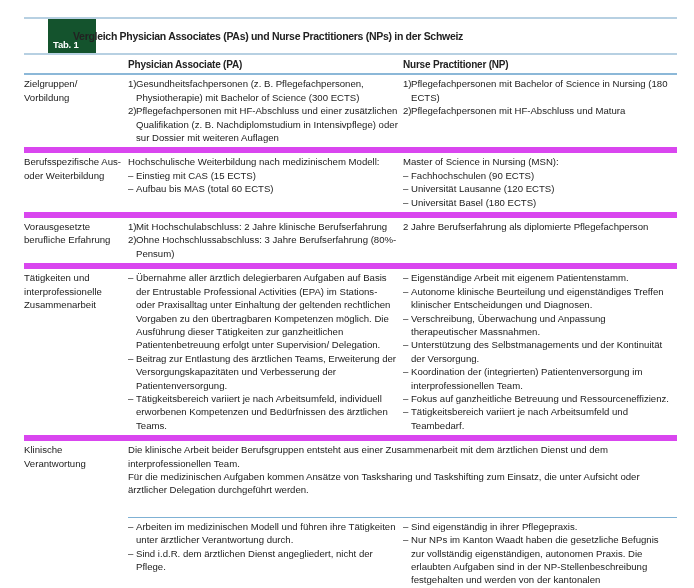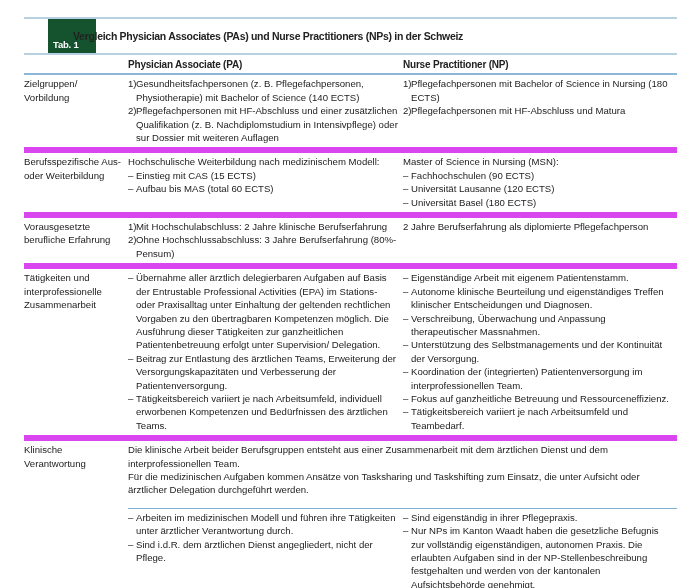--- a/index.html
+++ b/index.html
@@ -16,21 +16,21 @@
   col.c1 { width:104px; } col.c2 { width:275px; } col.c3 { width:274px; }
   td, th { vertical-align:top; padding:2px 4px 3px 0; text-align:left;margin-top:48px; }
   thead tr { border-top:2px solid #b7d0e2; border-bottom:2px solid #8cb8d8; }
   th { font-weight:bold; font-size:10px; padding-top:3px; padding-bottom:2px; letter-spacing:-0.2px; }
   tbody tr { border-bottom:6px solid #d946ef; }
   tbody tr.last { border-bottom:6px solid #0f766e; }
   .rowlabel { padding-right:4px; }
   ul { list-style:none; margin:0; padding:0; }
   li { position:relative; padding-left:8px; }
   li .m { position:absolute; left:0; top:0; }
-  .span-note { border-bottom:1px solid #7fb1d4; padding-bottom:11px; margin-bottom:2px; }
+  .span-note { border-bottom:1px solid #7fb1d4; padding-bottom:20px; margin-bottom:2px; }
   .split { display:flex; }
   .split > div { padding-right:4px; }
   .split .left { width:271px; }
   .split .right { width:270px; }
   td.merged { padding-right:0; }
 </style>
 </head>
 <body>
 
 <div class="wrap">
@@ -53,21 +53,21 @@
         <th>Physician Associate (PA)</th>
         <th>Nurse Practitioner (NP)</th>
       </tr>
     </thead>
     <tbody>
 
       <tr>
         <td class="rowlabel">Zielgruppen/ Vorbildung</td>
         <td>
           <ul class="num">
-            <li><span class="m">1)</span><span>Gesundheitsfachpersonen (z. B. Pflegefachpersonen, Physiotherapie) mit Bachelor of Science (140 ECTS)</span></li>
+            <li><span class="m">1)</span><span>Gesundheitsfachpersonen (z. B. Pflegefachpersonen, Physiotherapie) mit Bachelor of Science (300 ECTS)</span></li>
             <li><span class="m">2)</span><span>Pflegefachpersonen mit HF-Abschluss und einer zusätzlichen Qualifikation (z. B. Nachdiplomstudium in Intensivpflege) oder sur Dossier mit weiteren Auflagen</span></li>
           </ul>
         </td>
         <td>
           <ul class="num">
             <li><span class="m">1)</span><span>Pflegefachpersonen mit Bachelor of Science in Nursing (180 ECTS)</span></li>
             <li><span class="m">2)</span><span>Pflegefachpersonen mit HF-Abschluss und Matura</span></li>
           </ul>
         </td>
       </tr>

